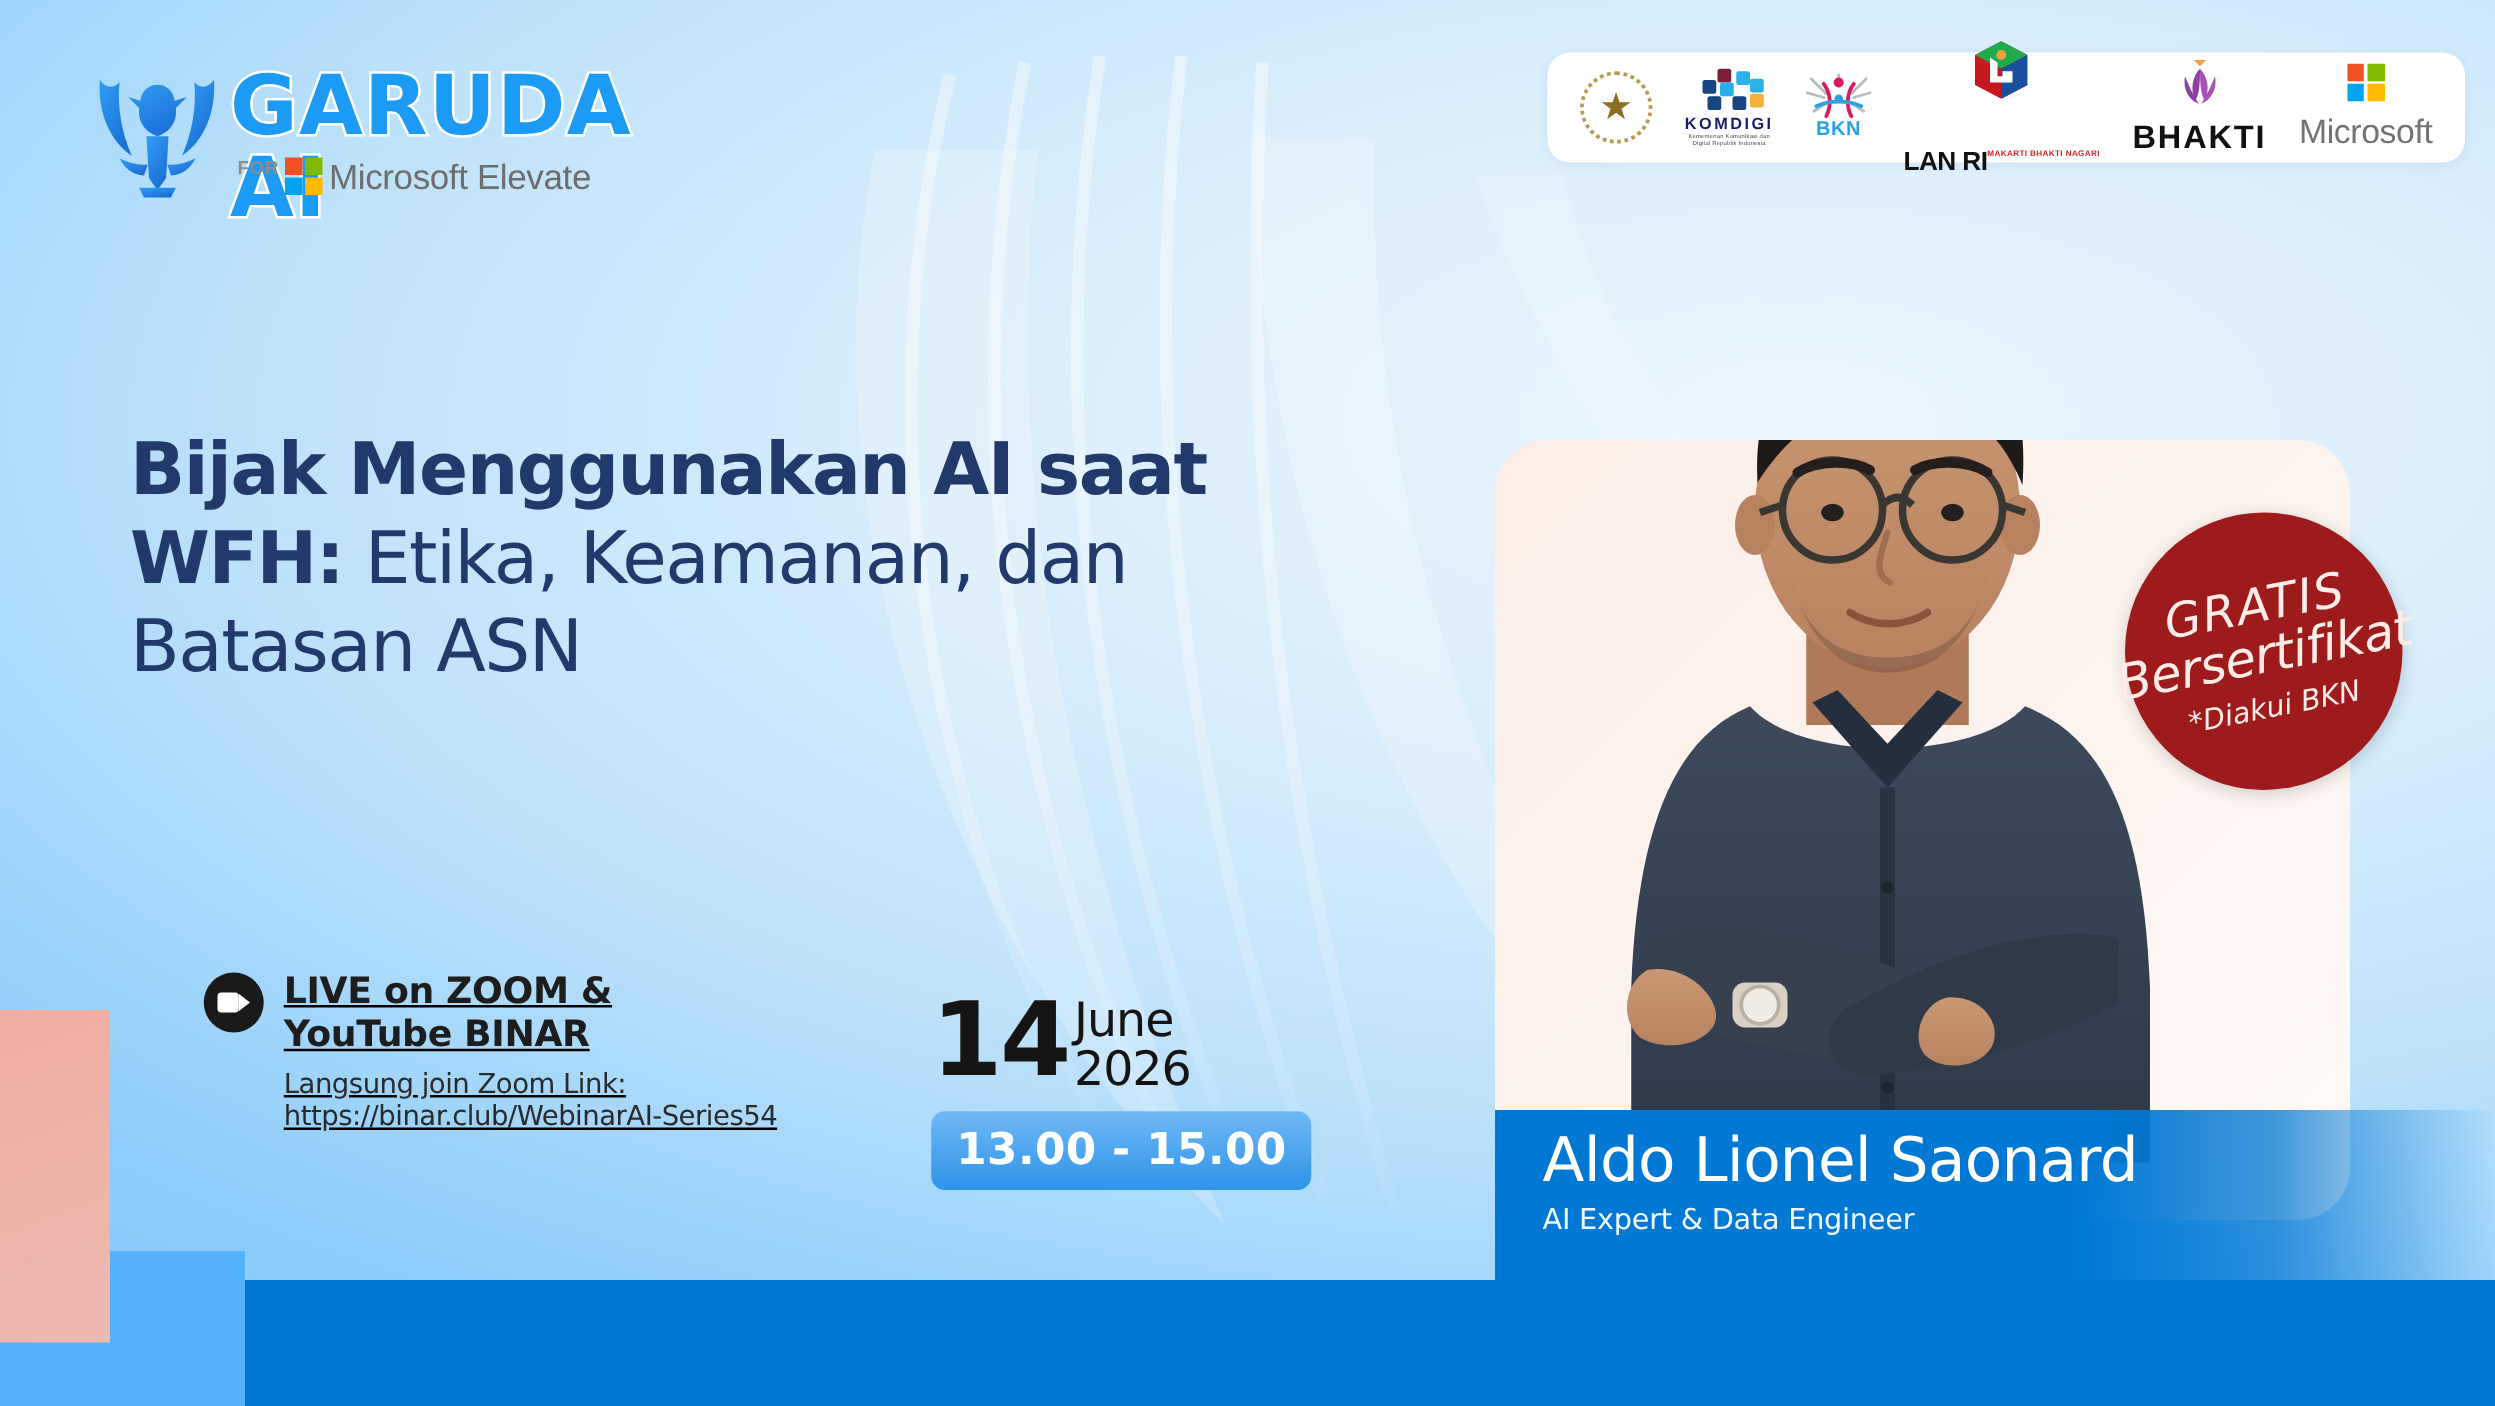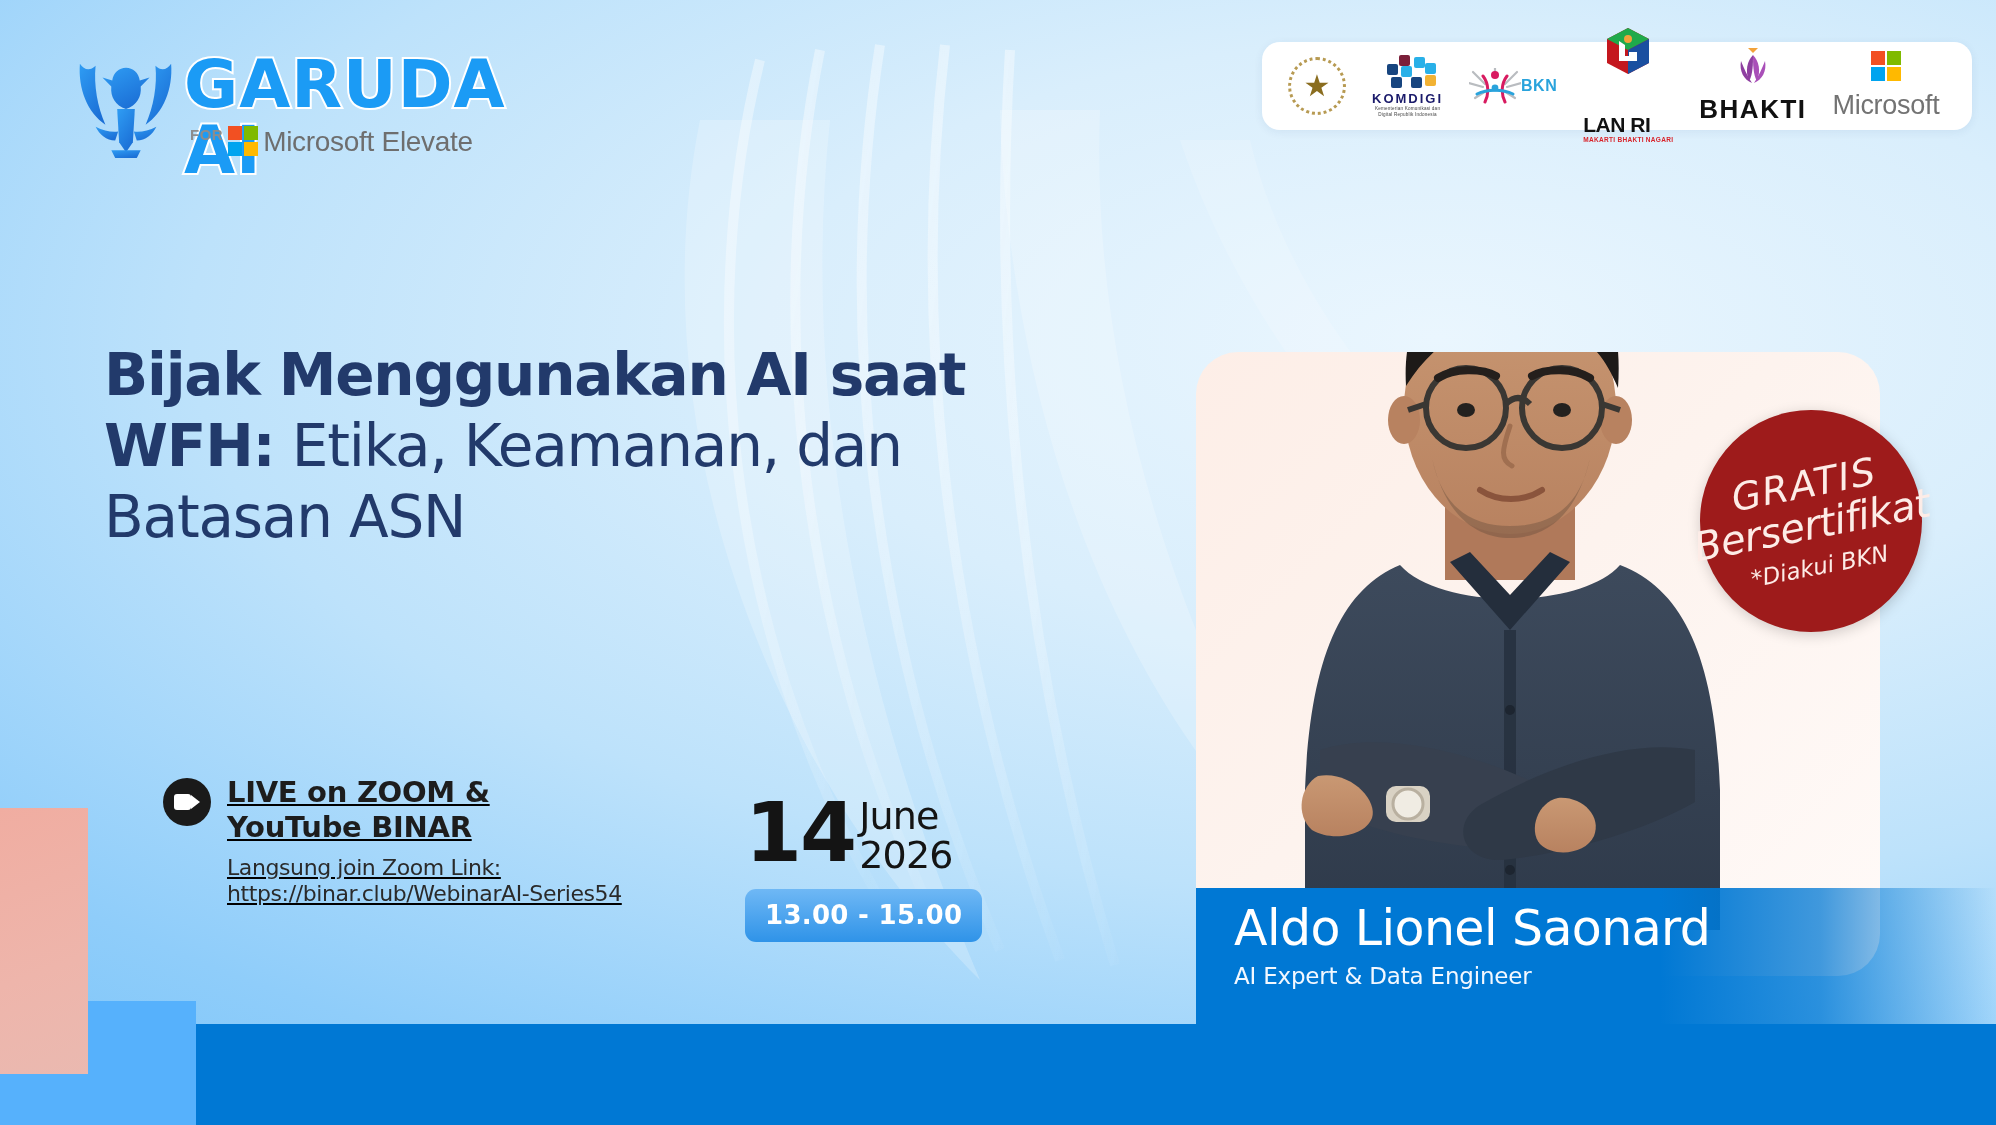--- a/index.html
+++ b/index.html
@@ -68,27 +68,27 @@
 
   .emblem{ width:58px; height:58px; border-radius:50%; border:3px dotted #b79a52; display:flex; align-items:center; justify-content:center; }
   .emblem .star{ color:#8a6d1f; font-size:30px; line-height:1; }
 
   .komdigi-mark{ display:flex; flex-direction:column; align-items:center; }
   .komdigi-dots{ width:54px; height:34px; position:relative; }
   .komdigi-dots span{ position:absolute; width:11px; height:11px; border-radius:2px; }
   .komdigi-name{ font-size:13px; font-weight:bold; letter-spacing:2px; color:#1b1b6b; margin-top:2px; }
   .komdigi-tag{ font-size:4.6px; color:#444; letter-spacing:.2px; text-align:center; line-height:1.25; width:70px; }
 
-  .bkn-mark{ display:flex; flex-direction:row; align-items:center; }
+  .bkn-mark{ display:flex; flex-direction:column; align-items:center; }
   .bkn-sun{ width:52px; height:36px; position:relative; }
   .bkn-name{ font-size:16px; font-weight:bold; color:#29a3dc; letter-spacing:.5px; }
 
   .lanri{ display:flex; align-items:center; gap:5px; }
   .lanri-hex{ width:42px; height:46px; position:relative; }
-  .lanri-txt{ display:flex; flex-direction:column; line-height:1;margin-top:35px; }
+  .lanri-txt{ display:flex; flex-direction:row; line-height:1;margin-top:35px; }
   .lanri-main{ font-size:21px; font-weight:bold; color:#111; letter-spacing:-.5px; }
   .lanri-sub{ font-size:6.5px; font-weight:bold; color:#d8232a; letter-spacing:.3px; margin-top:2px; }
 
   .binar{ display:flex; align-items:center; gap:9px; }
   .binar-mark{ width:36px; height:38px; }
   .binar-name{ font-size:26px; font-weight:bold; color:#111; letter-spacing:1.5px; }
 
   .msft{ display:flex; align-items:center; gap:9px; }
   .msft-name{ font-size:27px; color:#737373; letter-spacing:-.3px; }
 
@@ -131,21 +131,21 @@
     font-size:82px; font-weight:bold; color:#141414; line-height:.92; letter-spacing:-2px;
   }
   .date-my{ margin-left:4px; margin-top:2px; line-height:1.02; }
   .date-month, .date-year{
     font-family:"DejaVu Sans", sans-serif;
     font-size:38px; color:#141414; letter-spacing:-.8px; display:block;
   }
   .time-badge{
     margin-top:14px; display:inline-block;
     background:linear-gradient(180deg,#6fb8f5 0%,#2f93e8 100%);
-    color:#fff; font-weight:bold; font-size:26px; letter-spacing:.3px;
+    color:#fff; font-weight:bold; font-size:35px; letter-spacing:.3px;
     padding:11px 20px 12px; border-radius:11px;
     font-family:"DejaVu Sans", sans-serif;
   }
 
   
   .photo-card{
     position:absolute; left:1196px; top:352px; width:684px; height:624px;
     border-radius:42px; z-index:4;
     background:linear-gradient(135deg,#fdeee7 0%,#fdf3ee 45%,#fffaf8 100%);
   }

